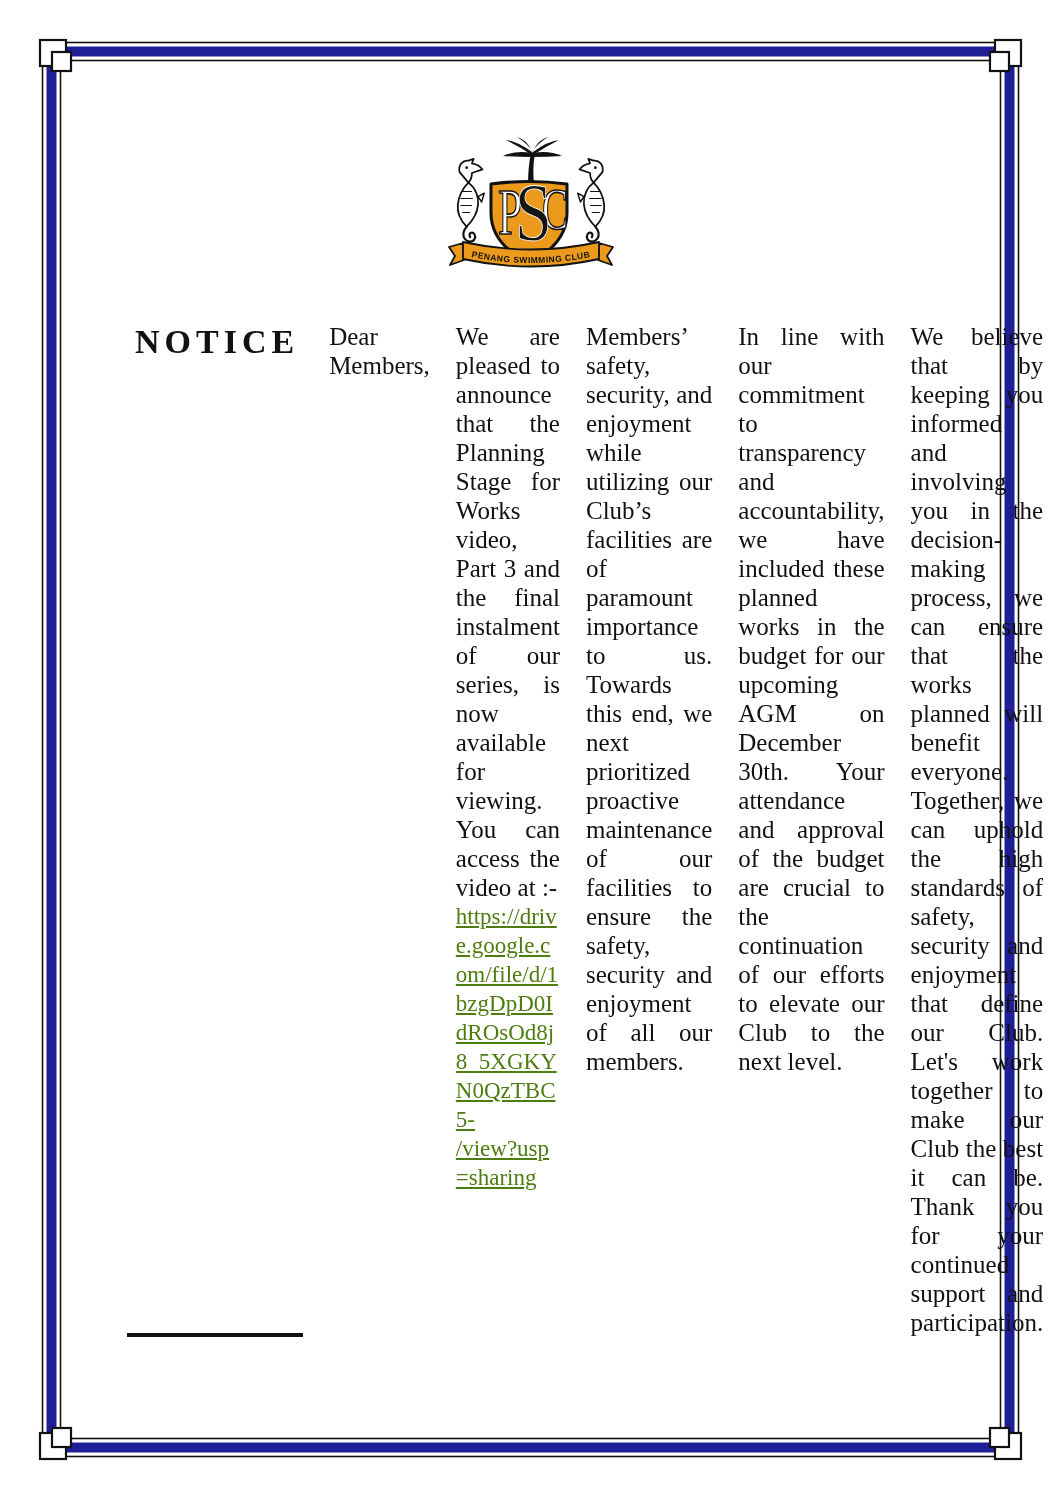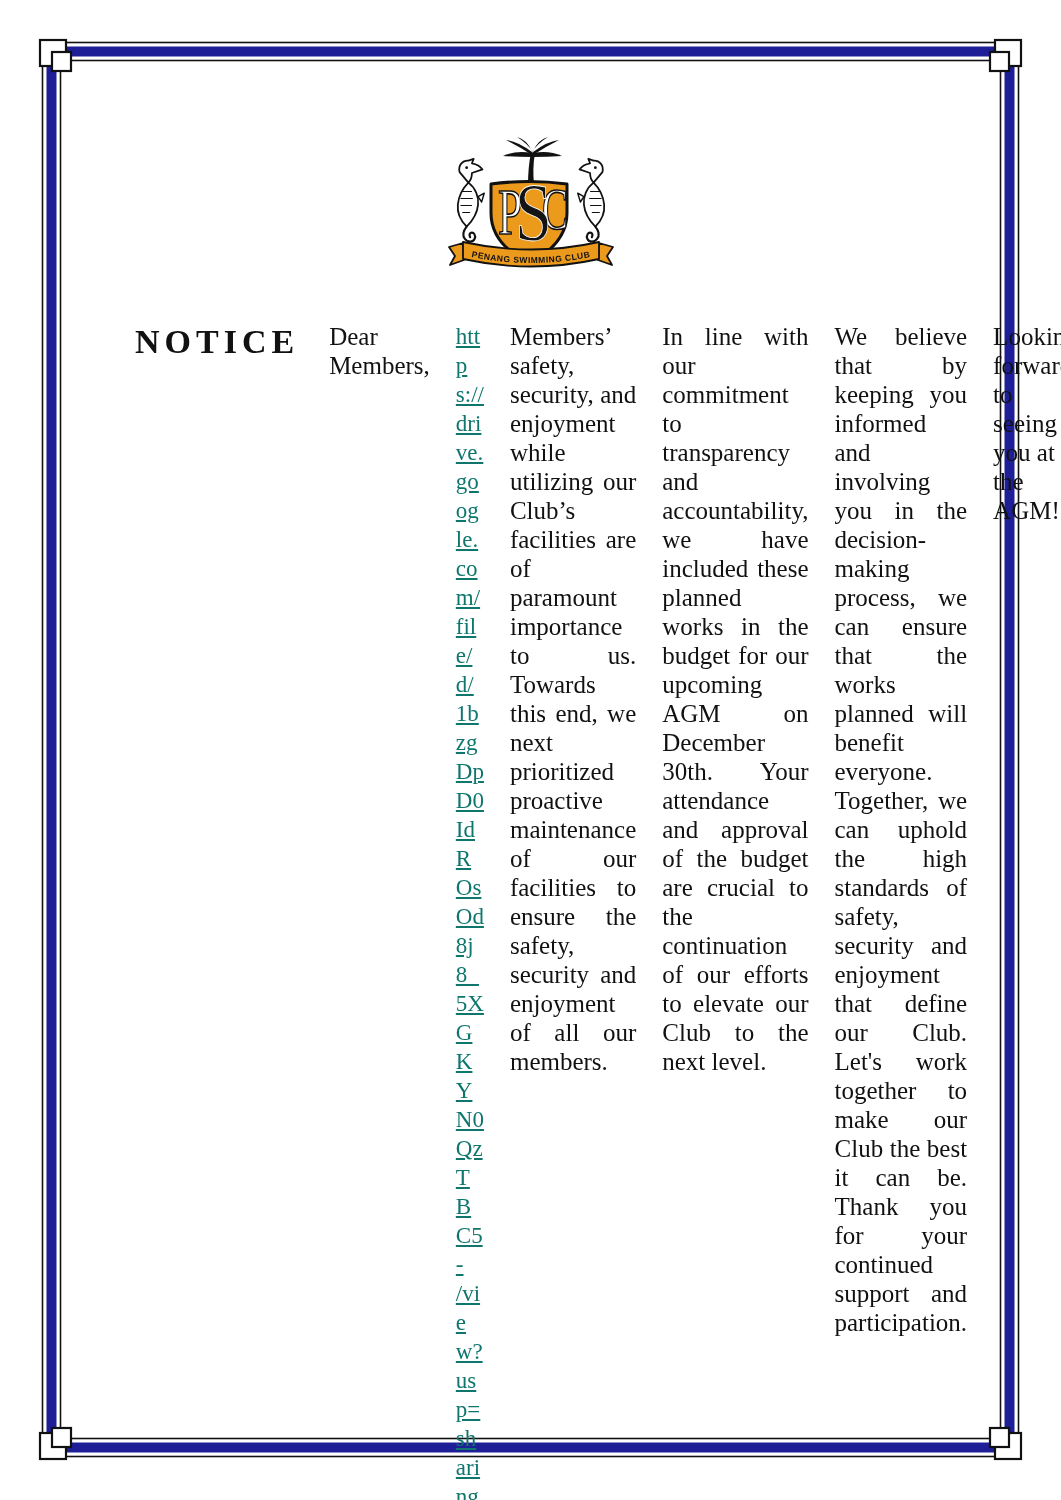--- a/index.html
+++ b/index.html
@@ -30,21 +30,21 @@
   .para{
     margin:0;
     font-size:25px;line-height:29px;
     text-align:justify;
     white-space:pre-wrap;
   }
   .plain{text-align:left;}
   .video-link{
     display:block;
     font-size:23px;line-height:29px;
-    color:#0f766e;
+    color:#4d7c0f;
     text-decoration:underline;
     word-break:break-all;
   }
   .link-line{display:block;}
   .signoff-line{margin:16px;font-size:23px;line-height:29px;text-align:left;white-space:pre-wrap;font-family:Liberation Mono, monospace;}
 </style>
 </head>
 <body>
 
 <div class="page">
@@ -124,20 +124,21 @@
 
   <div class="content">
 
     <div class="title-row">
       <h1 class="title">NOTICE</h1>
     </div>
 
     <p class="para plain">Dear Members,</p>
 
     <div>
+      <p class="para">We are pleased to announce that the Planning Stage for Works video, Part 3 and the final instalment of our series, is now available for viewing. You can access the video at :-</p>
       <a class="video-link" href="#">
         <span class="link-line">https://drive.google.com/file/d/1bzgDpD0IdROsOd8j8_5XGKYN0QzTBC5-</span>
         <span class="link-line">/view?usp=sharing</span>
       </a>
     </div>
 
     <p class="para">Members’ safety, security, and enjoyment while utilizing our Club’s facilities are of paramount importance to us.  Towards this end, we next prioritized proactive maintenance of our facilities to ensure the safety, security and enjoyment of all our members.</p>
 
 
     <p class="para">In line with our commitment to transparency and accountability, we have included these planned works in the budget for our upcoming AGM on December 30th.  Your attendance and approval of the budget are crucial to the continuation of our efforts to elevate our Club to the next level.</p>

